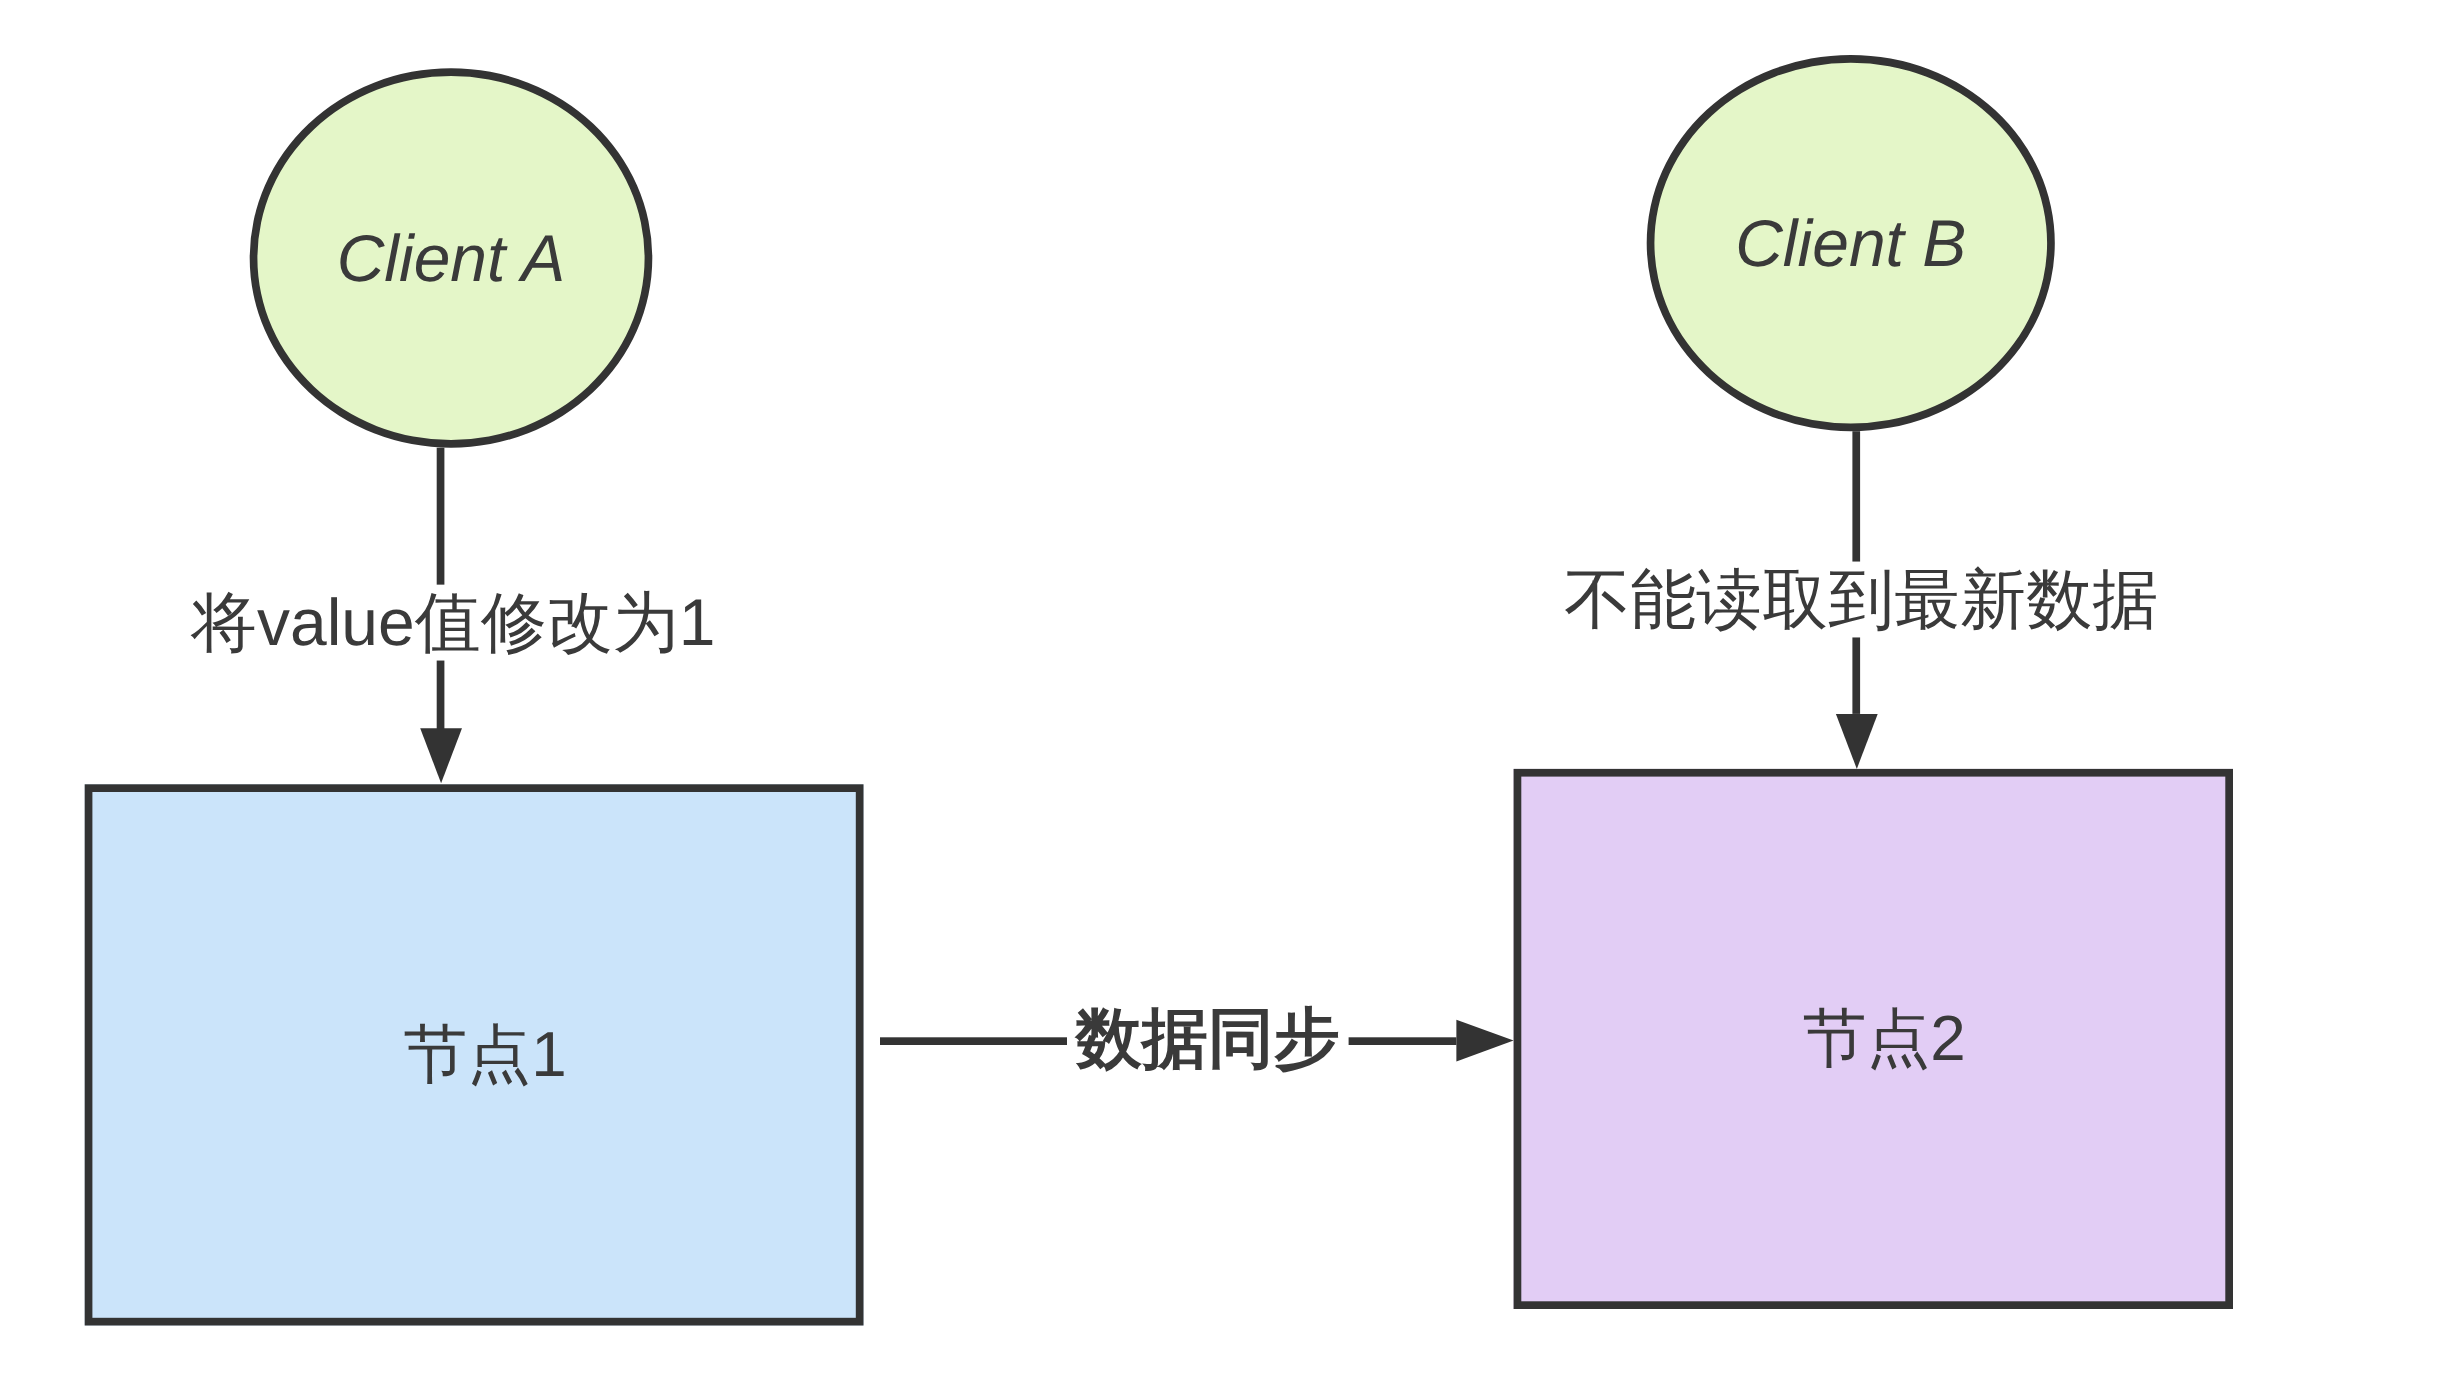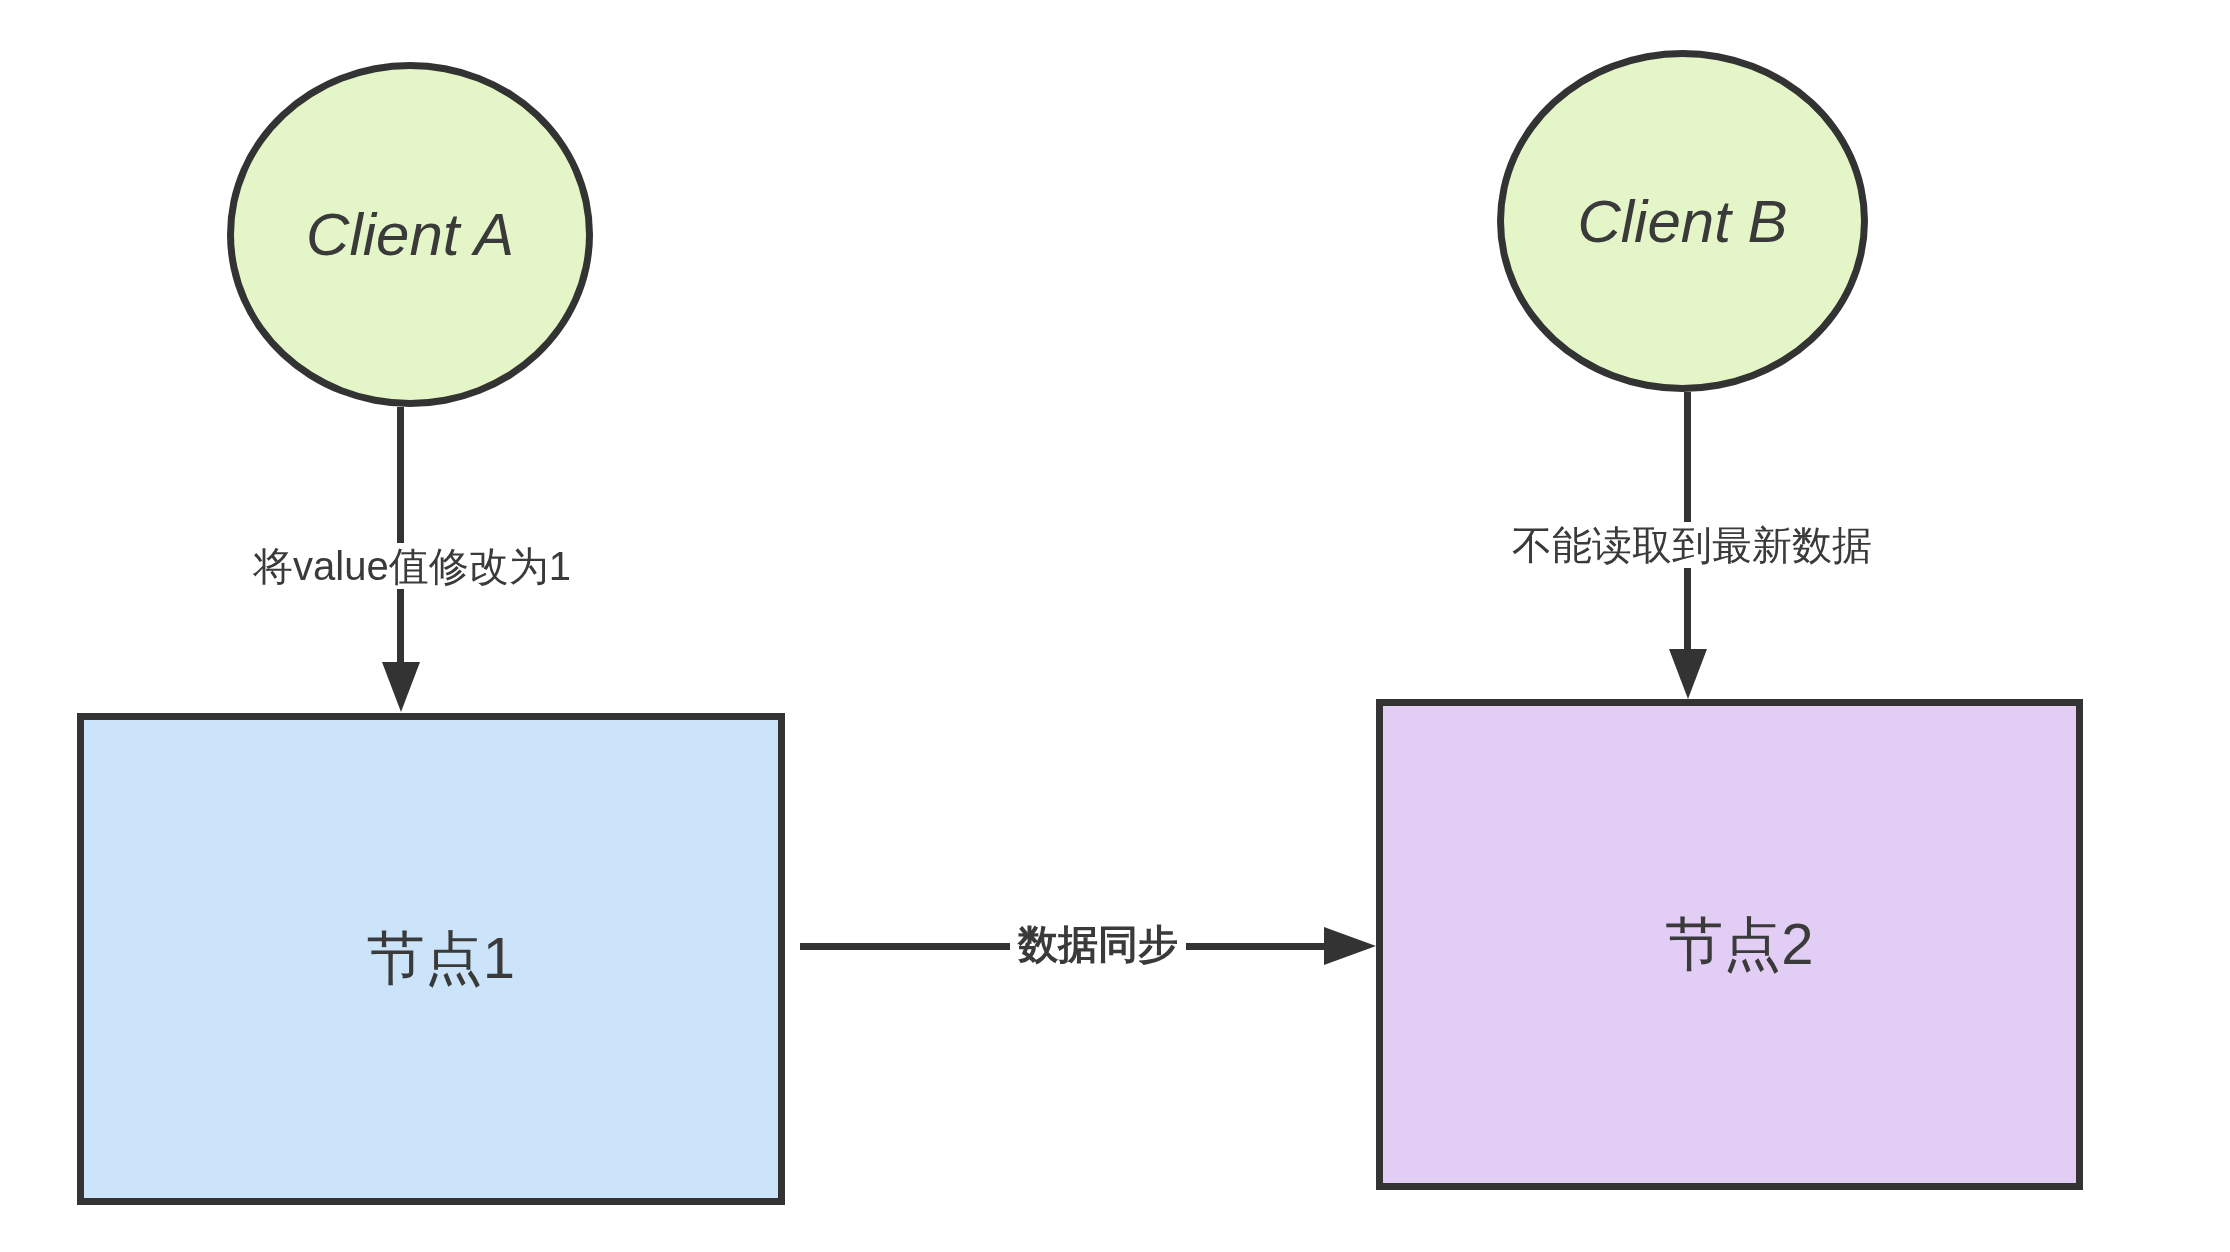--- a/index.html
+++ b/index.html
@@ -72,21 +72,21 @@
     height: 0;
     border-top: 19px solid transparent;
     border-bottom: 19px solid transparent;
     border-left: 52px solid var(--stroke, #333);
   }
   .edge-label {
     position: absolute;
     transform: translate(-50%, -50%);
     background: #ffffff;
     color: var(--text, #3a3a3a);
-    font-size: 40px;
+    font-size: 60px;
     white-space: nowrap;
     padding: 0 8px;
     line-height: 1.15;
   }
 </style>
 </head>
 <body>
 
 <div class="canvas">
 
@@ -103,21 +103,21 @@
   <div class="edge-label" style="left:412px; top:566px;">将value值修改为1</div>
 
   <div class="vline" style="left:1684px; top:392px; height:257px;"></div>
   <div class="arrowhead-down" style="left:1669px; top:649px;"></div>
   <div class="edge-label" style="left:1692px; top:545px;">不能读取到最新数据</div>
 
   <div class="node-box" id="node1" style="left:77px; top:713px; width:708px; height:492px;">
     <span class="label">节点1</span>
   </div>
 
-  <div class="node-box" id="node2" style="left:1376px; top:699px; width:707px; height:491px;">
+  <div class="node-box" id="node2" style="left:1376px; top:699px; width:654px; height:491px;">
     <span class="label">节点2</span>
   </div>
 
   <div class="hline" style="left:800px; top:943px; width:524px;"></div>
   <div class="arrowhead-right" style="left:1324px; top:927px;"></div>
   <div class="edge-label" style="left:1098px; top:944px;font-weight:bold;">数据同步</div>
 
 </div>
 
 </body></html>

